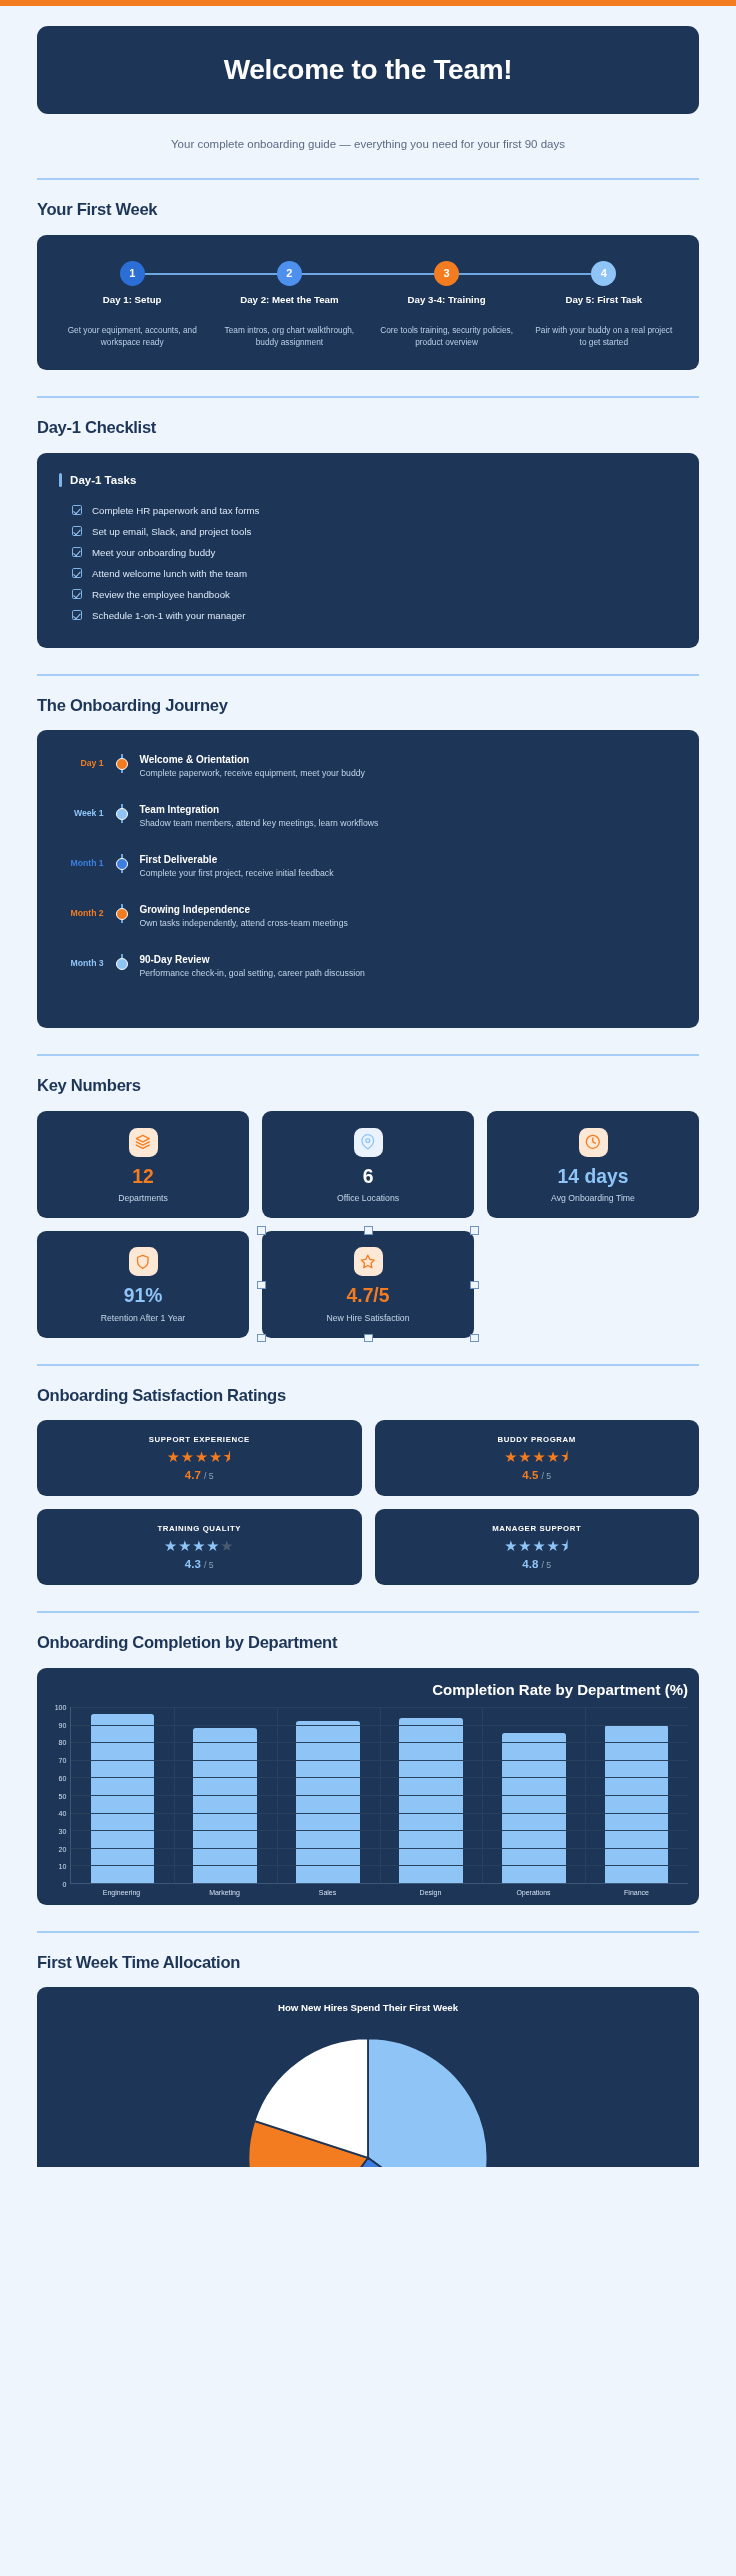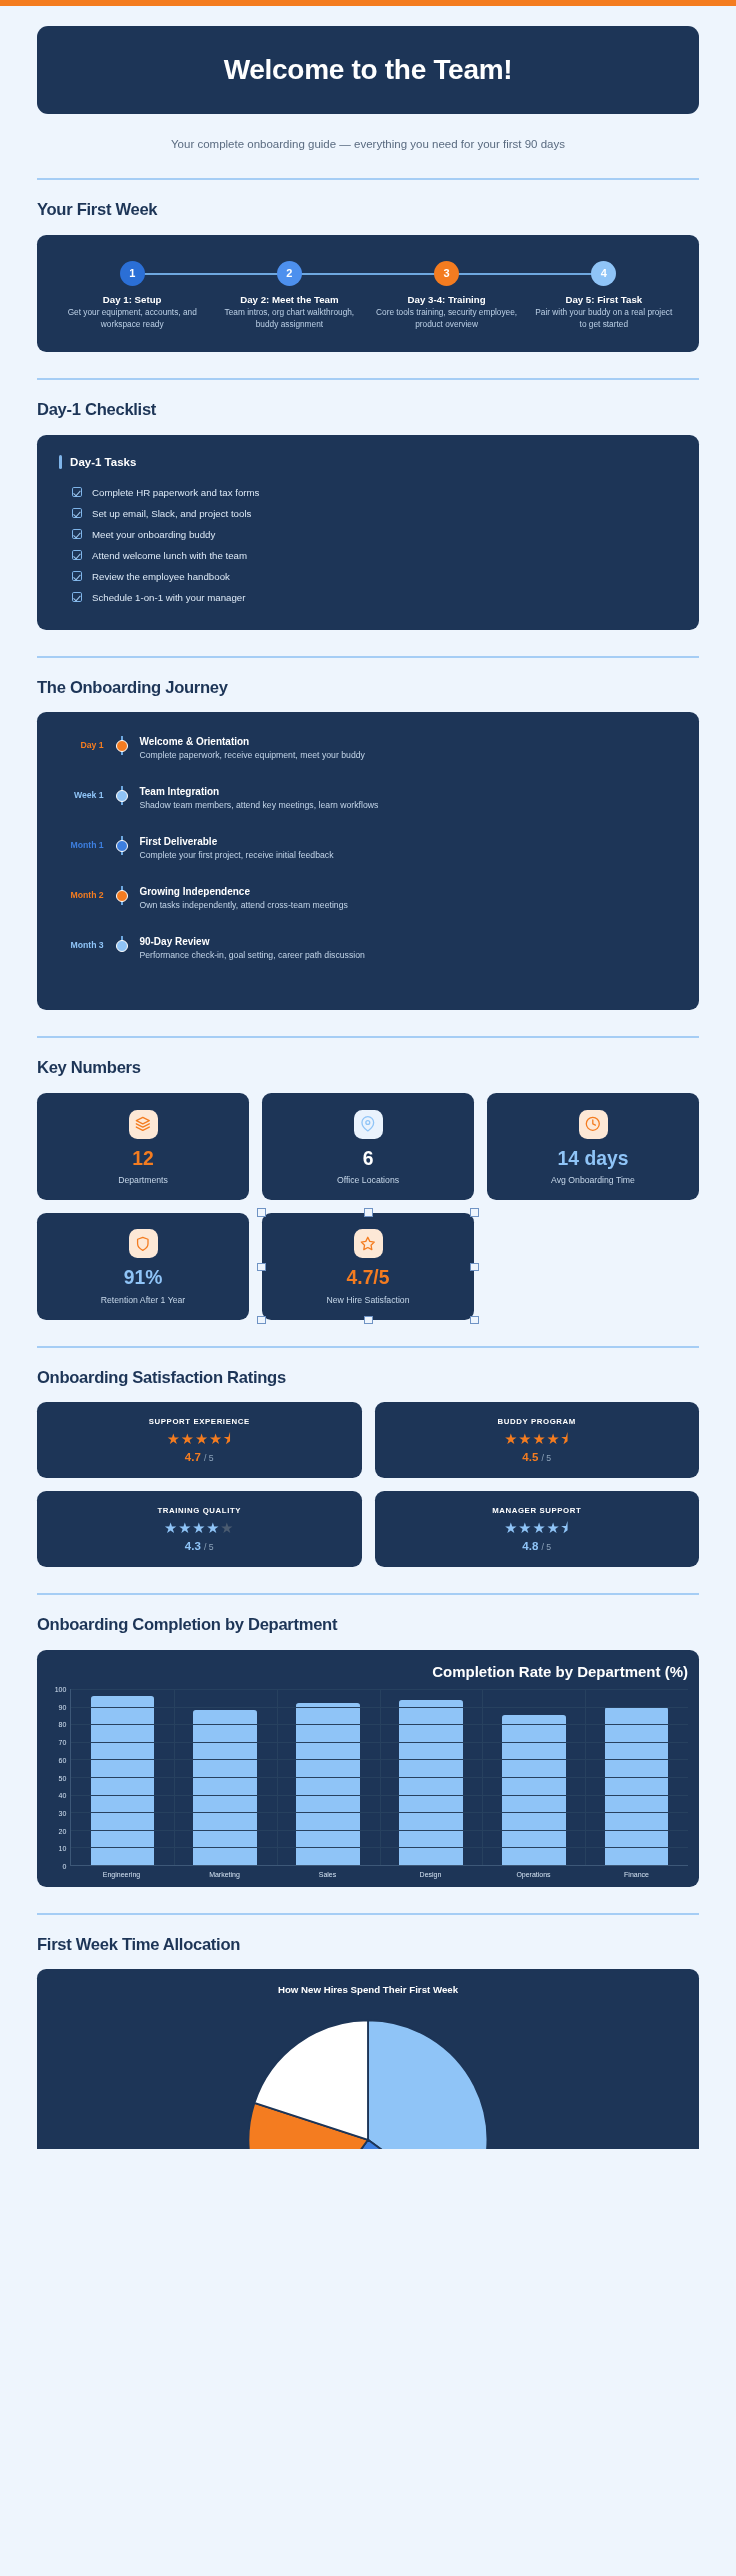--- a/index.html
+++ b/index.html
@@ -62,21 +62,21 @@
   .step .bubble {
     position: relative; z-index: 2;
     width: 25px; height: 25px; border-radius: 50%;
     display: inline-flex; align-items: center; justify-content: center;
     color: #fff; font-size: 11px; font-weight: bold;
   }
   .step .s-title {
     color: #ffffff; font-size: 9.7px; font-weight: bold; margin-top: 7.4px;
   }
   .step .s-desc {
-    color: #bcd0e6; font-size: 8.3px; line-height: 1.4; margin-top: 2px;
+    color: #bcd0e6; font-size: 8.3px; line-height: 1.4; margin-top: 20px;
     padding: 0 7.4px;
   }
 
   
   .checklist { padding: 20px 22px 22px 22px; text-align: right; }
   .cl-head { display: flex; align-items: center; gap: 8.3px; margin-bottom: 13px; }
   .cl-bar { width: 2.8px; height: 14px; background: #7fb5ea; border-radius: 1.8px; }
   .cl-head-label { color: #fff; font-size: 11.5px; font-weight: bold; }
   .cl-item { display: flex; align-items: center; gap: 10px; padding: 5px 0 5px 13px; }
   .cbox {
@@ -198,21 +198,21 @@
           <div class="s-desc">Get your equipment, accounts, and workspace ready</div>
         </div>
         <div class="step">
           <div class="bubble-row"><div class="line"></div><div class="bubble" style="background:#4d90ee">2</div></div>
           <div class="s-title">Day 2: Meet the Team</div>
           <div class="s-desc">Team intros, org chart walkthrough, buddy assignment</div>
         </div>
         <div class="step">
           <div class="bubble-row"><div class="line"></div><div class="bubble" style="background:#f47c20">3</div></div>
           <div class="s-title">Day 3-4: Training</div>
-          <div class="s-desc">Core tools training, security employee, product overview</div>
+          <div class="s-desc">Core tools training, security policies, product overview</div>
         </div>
         <div class="step">
           <div class="bubble-row"><div class="bubble" style="background:#8fc4f7">4</div></div>
           <div class="s-title">Day 5: First Task</div>
           <div class="s-desc">Pair with your buddy on a real project to get started</div>
         </div>
       </div>
   </div>
 
   <div class="divider" style="margin-top:26px"></div>

